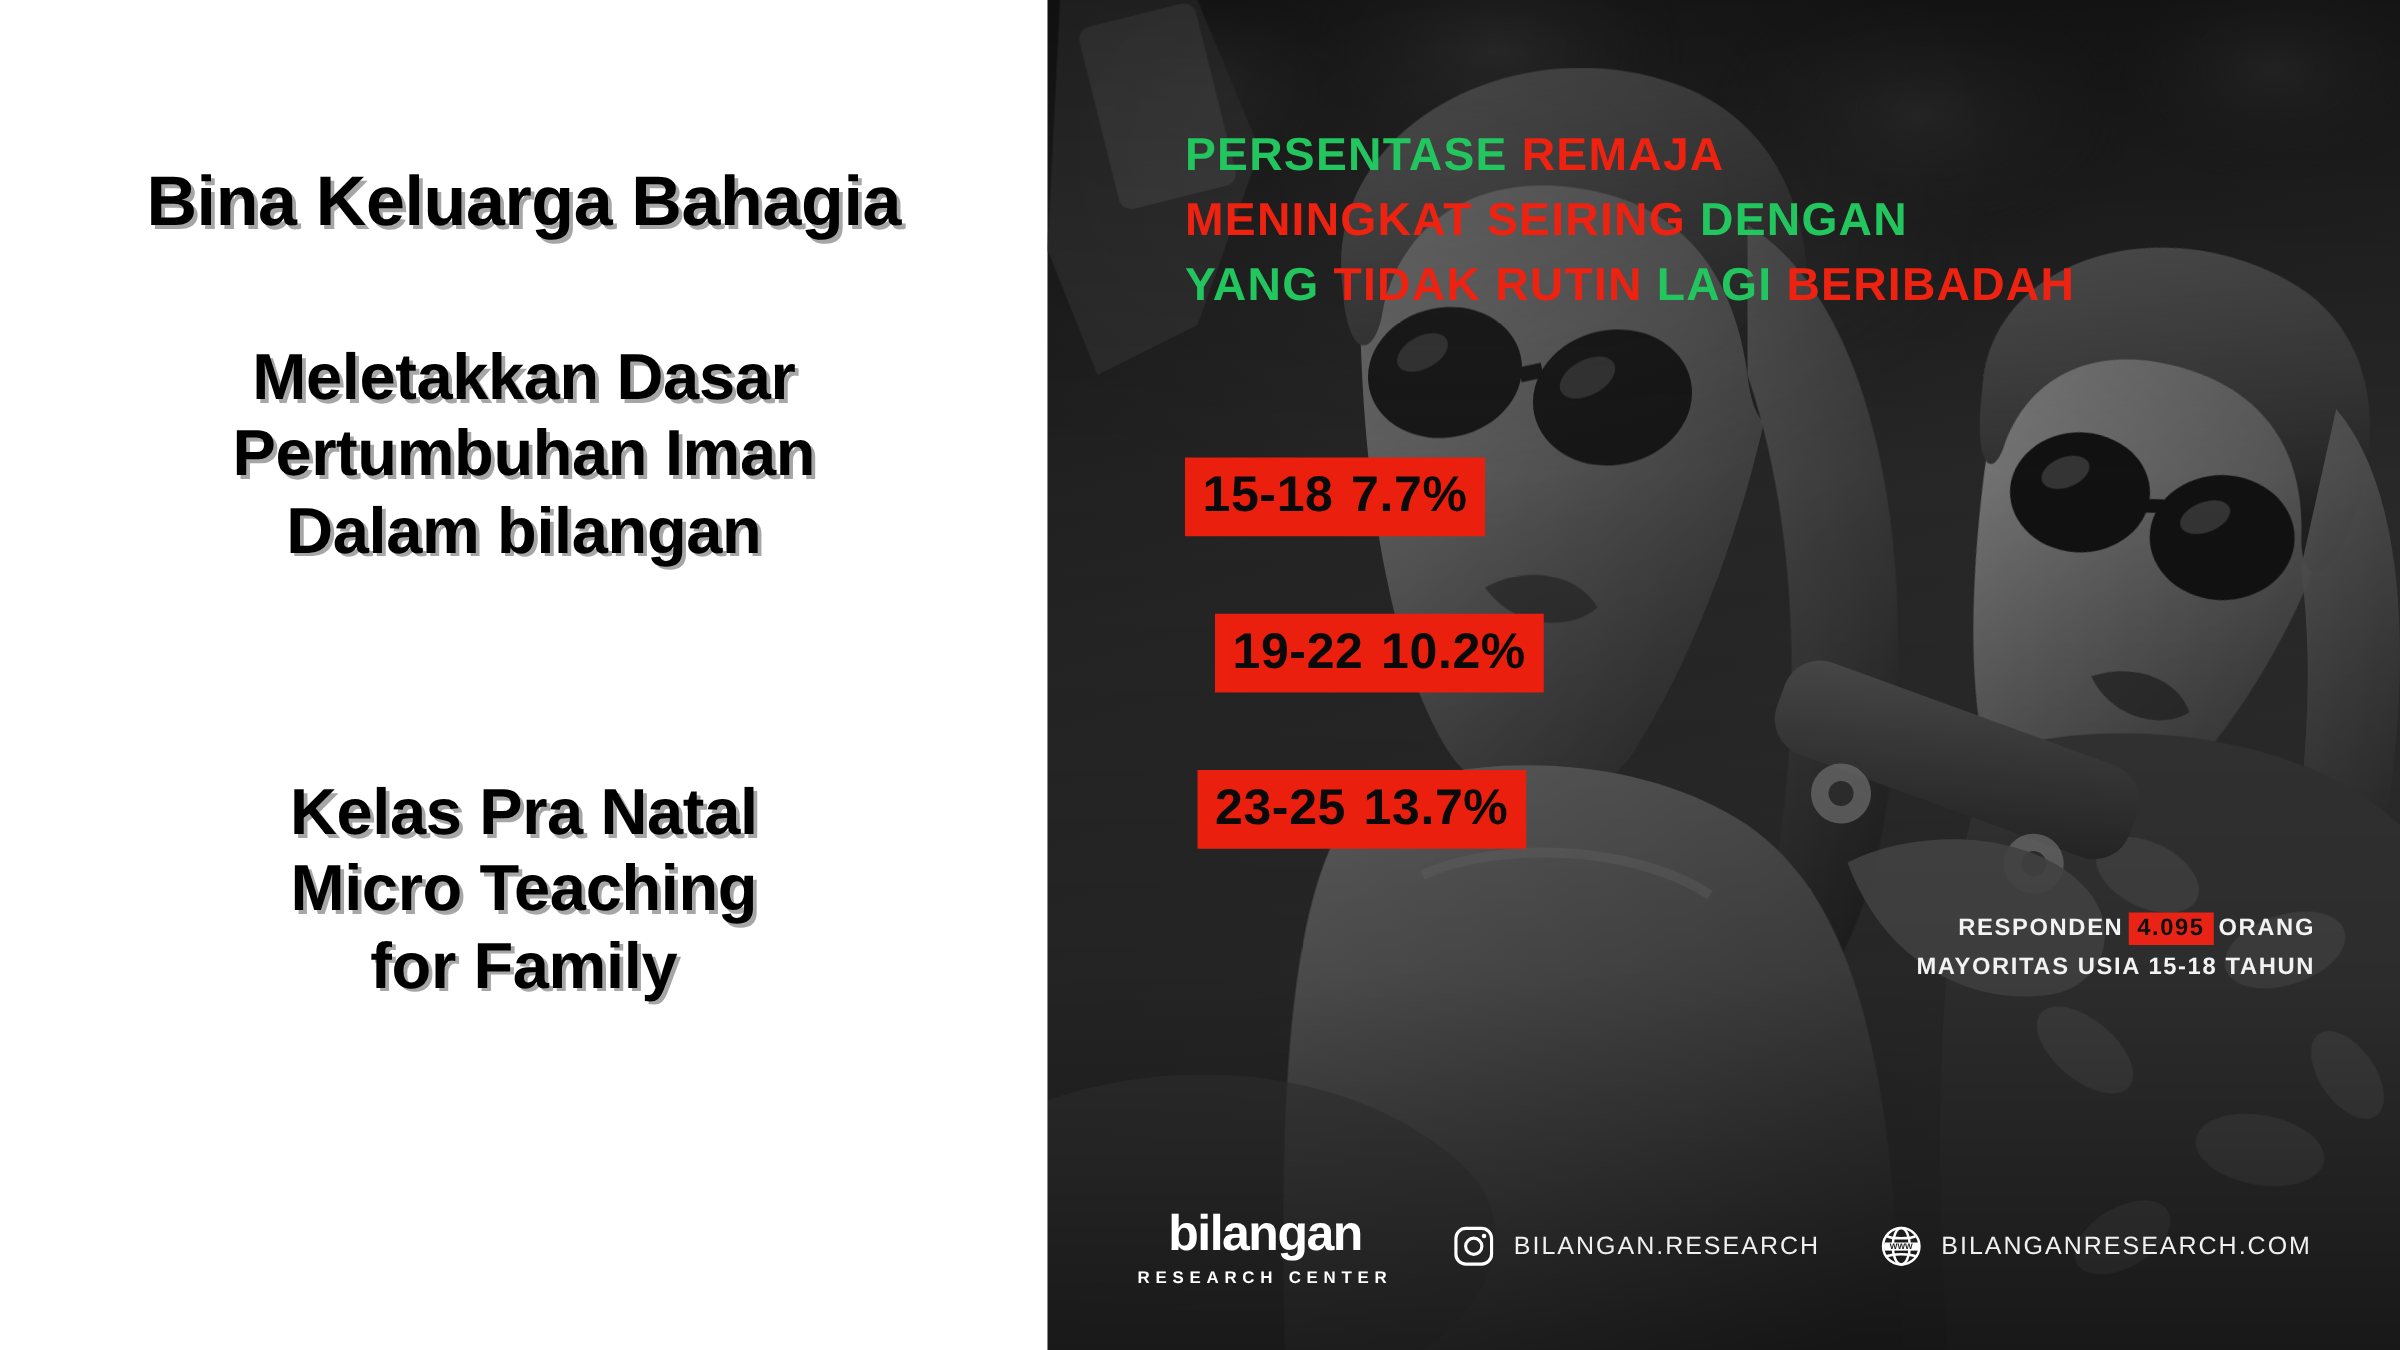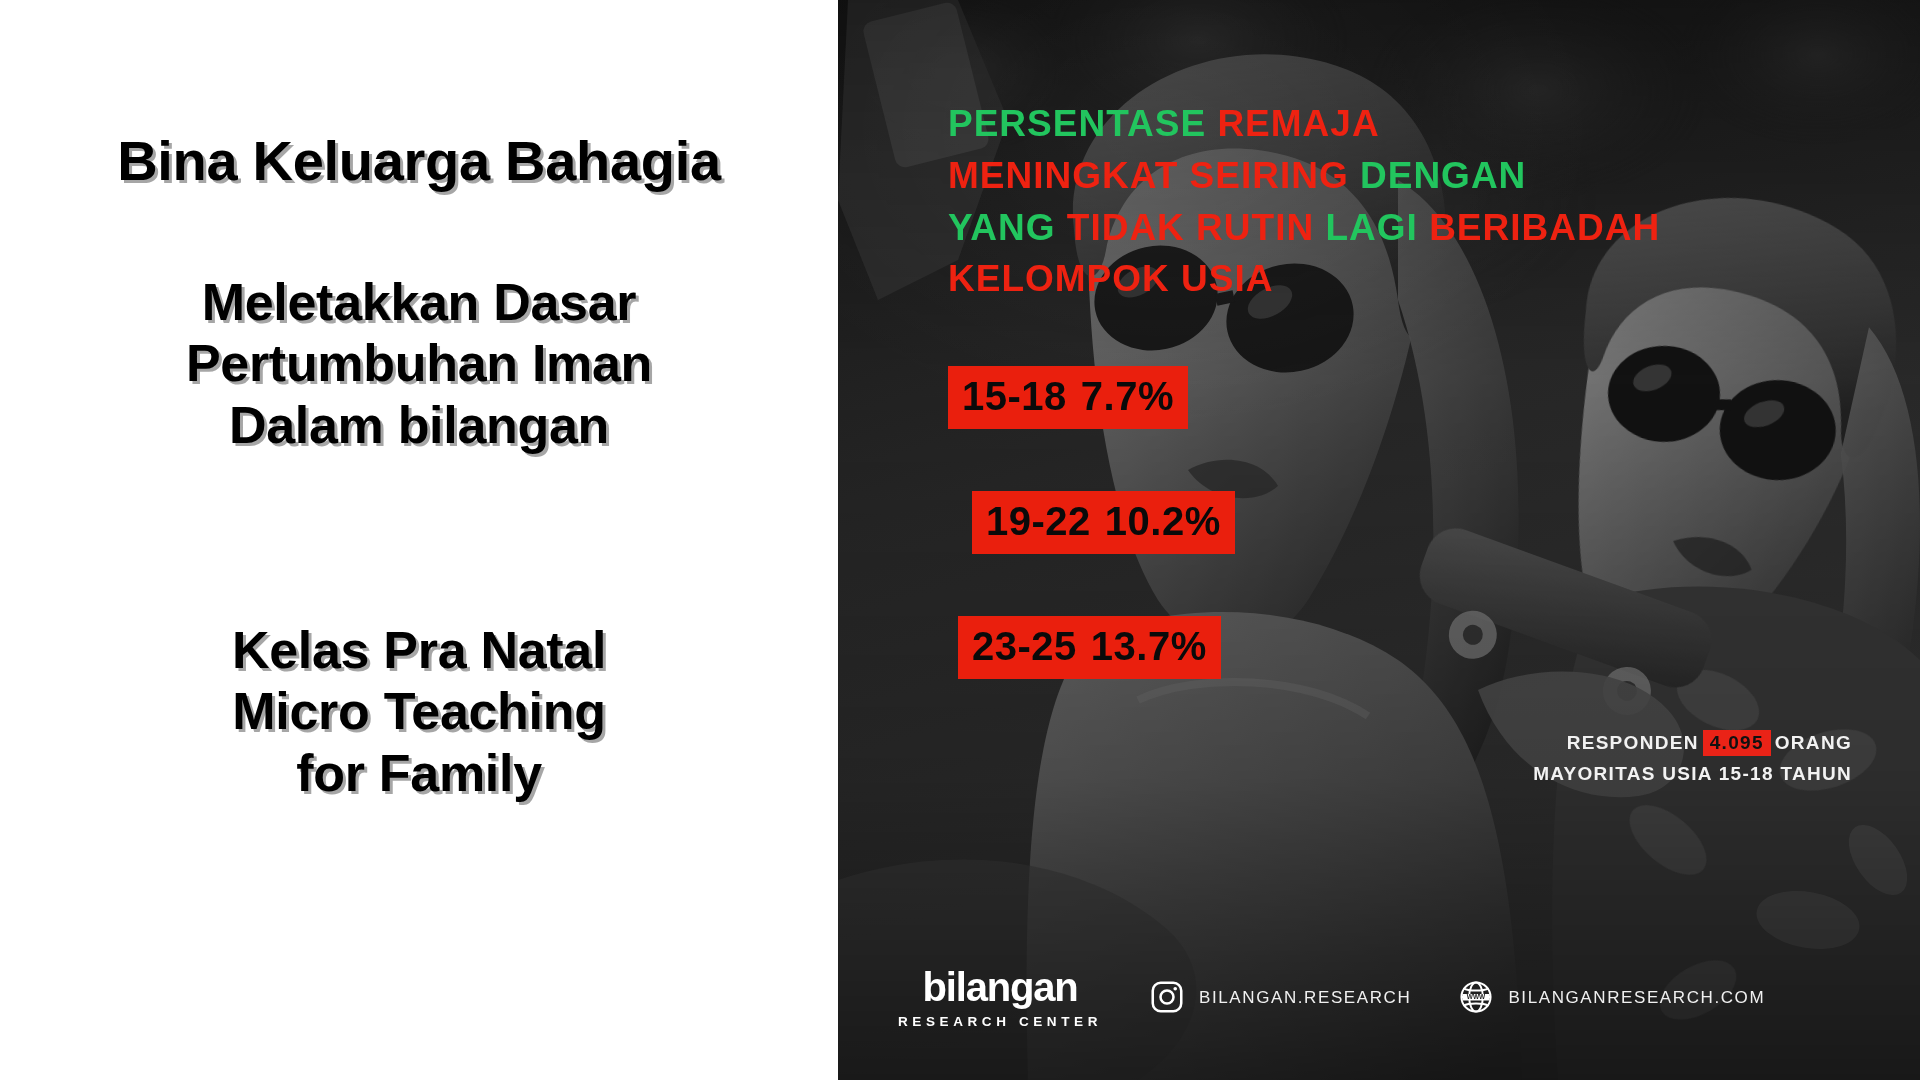--- a/index.html
+++ b/index.html
@@ -114,21 +114,21 @@
   .responden .hl {
     background:#ea2317;
     color:#111111;
     padding:2px 7px 3px 7px;
     margin:0 4px;
   }
 
   
   .footer {
     position:absolute;
-    left:60px; bottom:52px;
+    left:72px; bottom:52px;
     display:flex;
     align-items:center;
     gap:46px;
   }
 
   .brand { display:flex; flex-direction:column; align-items:center; }
   .brand-word {
     color:#ffffff;
     font-size:40px;
     font-weight:700;
@@ -140,21 +140,21 @@
     font-size:13.5px;
     font-weight:600;
     letter-spacing:4.6px;
     margin-top:8px;
     line-height:1;
   }
 
   .social { display:flex; align-items:center; gap:13px; }
   .social-label {
     color:#f0f0f0;
-    font-size:17px;
+    font-size:20px;
     font-weight:500;
     letter-spacing:1.6px;
     line-height:1;
     white-space:nowrap;
   }
   .ic { width:38px; height:38px; flex:0 0 38px; }
   .ic svg { display:block; width:100%; height:100%; }
 </style>
 </head>
 <body>
@@ -329,23 +329,20 @@
         <span class="w">DENGAN</span>
       </span>
 
       <span class="hline">
         <span class="w">YANG</span>
         <span class="r">TIDAK RUTIN</span>
         <span class="w">LAGI</span>
         <span class="r">BERIBADAH</span>
       </span>
 
-      <span class="hline">
-        <span class="r">KELOMPOK USIA</span>
-      </span>
 
     </div>
 
     <div class="stats">
 
       <div class="stat-row i0">
         <span class="stat-chip">
           <span class="age">15-18</span><span class="val">7.7%</span>
         </span>
       </div>

